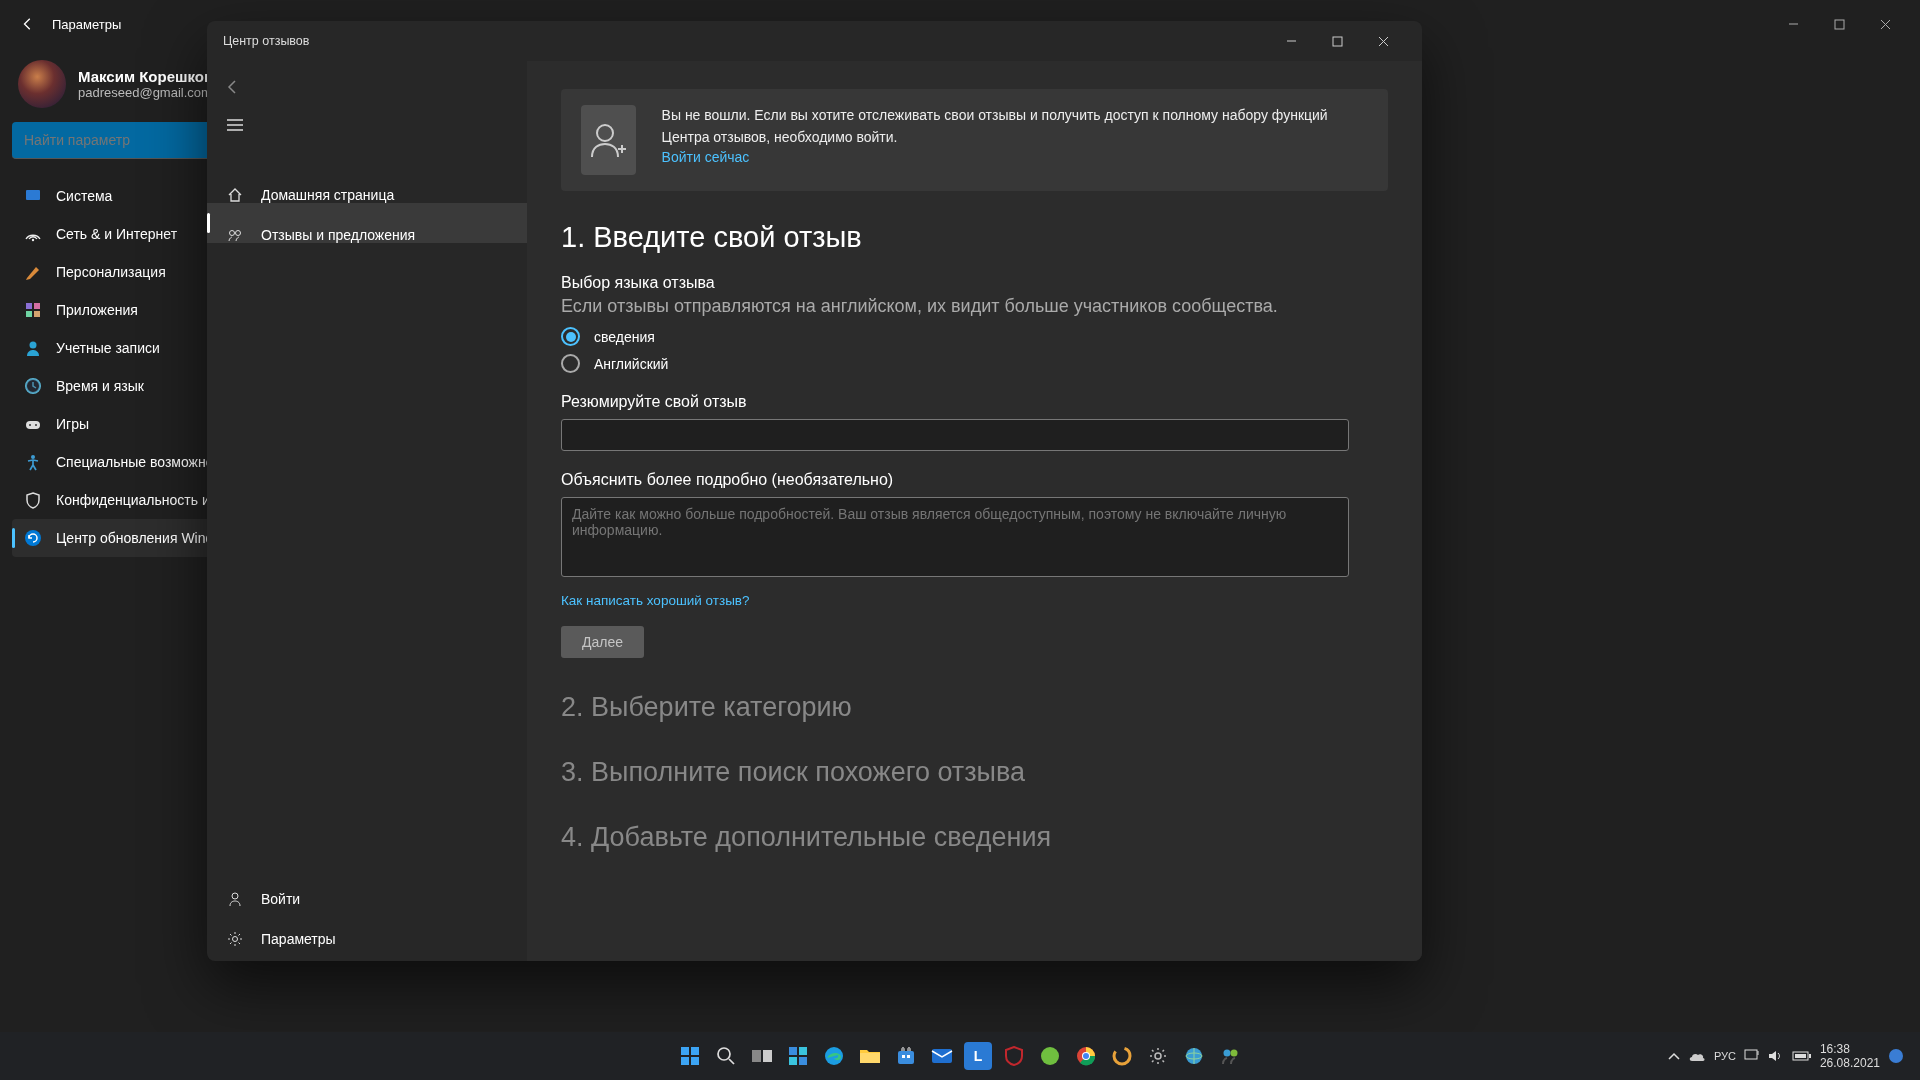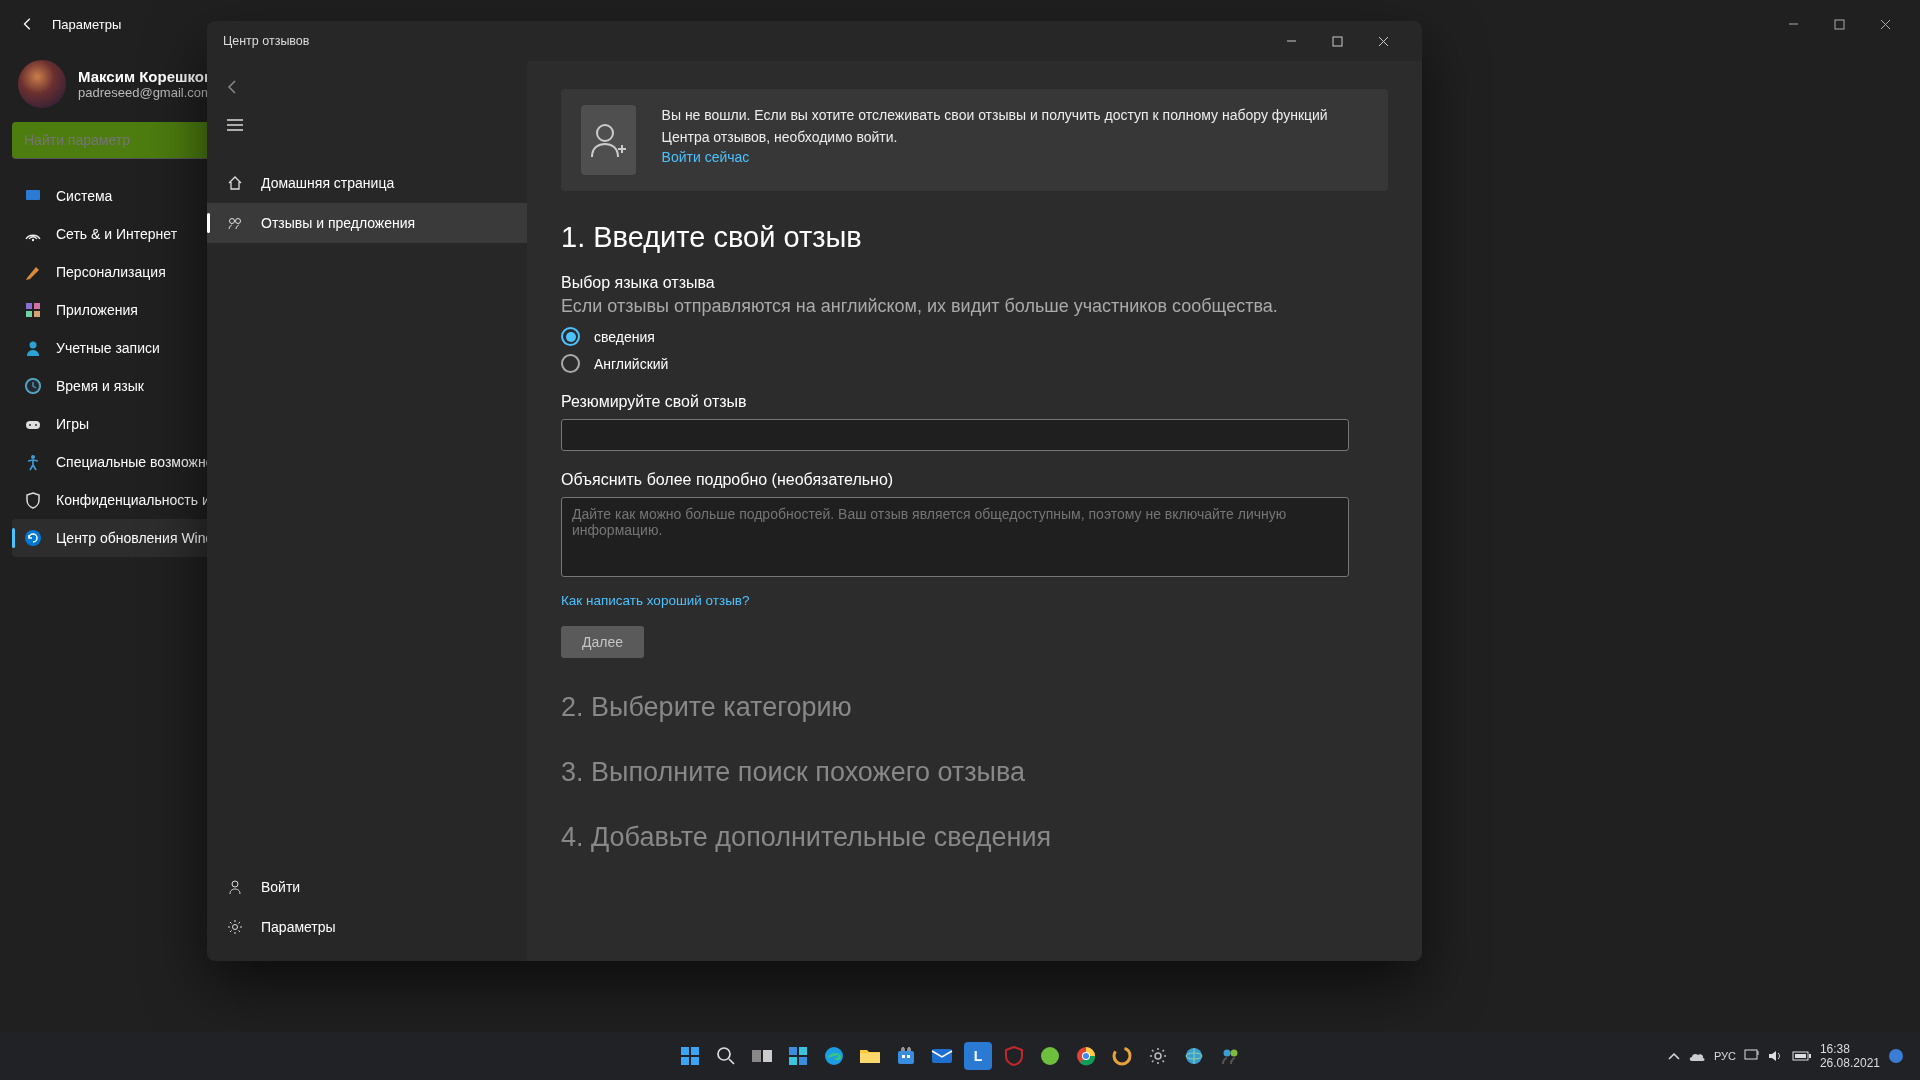--- a/index.html
+++ b/index.html
@@ -11,38 +11,38 @@
 .settings-titlebar .title { margin-left: 8px; font-size: 13px; }
 .settings-titlebar .winbtns { margin-left: auto; display: flex; }
 .settings-titlebar .winbtn { width: 46px; height: 32px; display: flex; align-items: center; justify-content: center; color: #aaa; font-size: 12px; }
 
 
 .settings-sidebar { position: absolute; top: 48px; left: 0; width: 310px; padding: 12px; }
 .user-block { display: flex; align-items: center; margin-bottom: 14px; padding-left: 6px;}
 .avatar { width: 48px; height: 48px; border-radius: 50%; background: radial-gradient(circle at 40% 35%, #c97e4a 0%, #6b2f2f 40%, #1a1a3a 100%); margin-right: 12px; }
 .user-name { font-size: 15px; color: #fff; font-weight: 600;}
 .user-email { font-size: 13px; color: #bbb; }
-.search-box { width: 100%; background: #4d7c0f; border: none; border-bottom: 1px solid #555; border-radius: 4px; padding: 10px 12px; color: #ccc; font-size: 14px; margin-bottom: 18px; }
+.search-box { width: 100%; background: #0369a1; border: none; border-bottom: 1px solid #555; border-radius: 4px; padding: 10px 12px; color: #ccc; font-size: 14px; margin-bottom: 18px; }
 .nav-list { list-style: none; }
 .nav-item { display: flex; align-items: center; height: 38px; padding: 0 12px; font-size: 14px; color: #fff; border-radius: 4px; position: relative;}
 .nav-item.active { background: #2d2d2d; }
 .nav-item.active::before { content:""; position:absolute; left:0; top:9px; bottom:9px; width:3px; background:#4cc2ff; border-radius:2px;}
 .nav-icon { width: 18px; height: 18px; margin-right: 14px; display: inline-flex; align-items: center; justify-content: center; font-size: 14px;}
 
 
 .fh-window { position: absolute; top: 21px; left: 207px; width: 1215px; height: 940px; background: #272727; border-radius: 8px; box-shadow: 0 25px 60px rgba(0,0,0,0.6); display: flex; flex-direction: column; overflow:hidden;}
 .fh-titlebar { height: 40px; display: flex; align-items: center; padding: 0 16px; font-size: 12.5px; color: #ddd; }
 .fh-titlebar .winbtns { margin-left: auto; display: flex; }
 .fh-titlebar .winbtn { width: 46px; height: 32px; display:flex; align-items:center; justify-content:center; color:#ccc; font-size:11px;}
 .fh-body { display: flex; flex: 1; overflow:hidden;}
 .fh-left { width: 320px; display: flex; flex-direction: column; padding: 8px 0;}
 .fh-back { height: 36px; padding-left: 18px; display:flex; align-items:center; color:#888; font-size:16px;}
 .fh-burger { height: 40px; padding-left: 20px; display:flex; align-items:center; color:#ddd; margin-bottom: 18px;}
 .fh-nav { list-style:none;}
-.fh-nav-item { height: 40px; display:flex; align-items:center; padding: 0 20px; font-size: 14px; color:#fff; position:relative;}
+.fh-nav-item { height: 40px; display:flex; align-items:flex-end; padding: 0 20px; font-size: 14px; color:#fff; position:relative;}
 .fh-nav-item.active { background:#3a3a3a; }
 .fh-nav-item.active::before { content:""; position:absolute; left:0; top:10px; bottom:10px; width:3px; background:#fff; border-radius:2px;}
 .fh-nav-icon{width:18px; margin-right:16px; font-size:15px; color:#ddd;}
 .fh-left-bottom{ margin-top:auto; padding-bottom:6px;}
 .fh-content { flex:1; background:#2c2c2c; padding: 28px 0 20px 0; overflow:auto;}
 .fh-inner{ padding: 0 34px; max-width: 900px;}
 .signin-banner { background:#373737; border-radius:4px; padding: 16px 20px; display:flex; margin-bottom: 30px;}
 .signin-icon { width:70px; height:70px; background:#4f4f4f; border-radius:4px; margin-right:26px; display:flex; align-items:center; justify-content:center;}
 .signin-text{font-size:14px; color:#eee; line-height:1.55;}
 .signin-link{ color:#4cc2ff; font-size:14px;}

